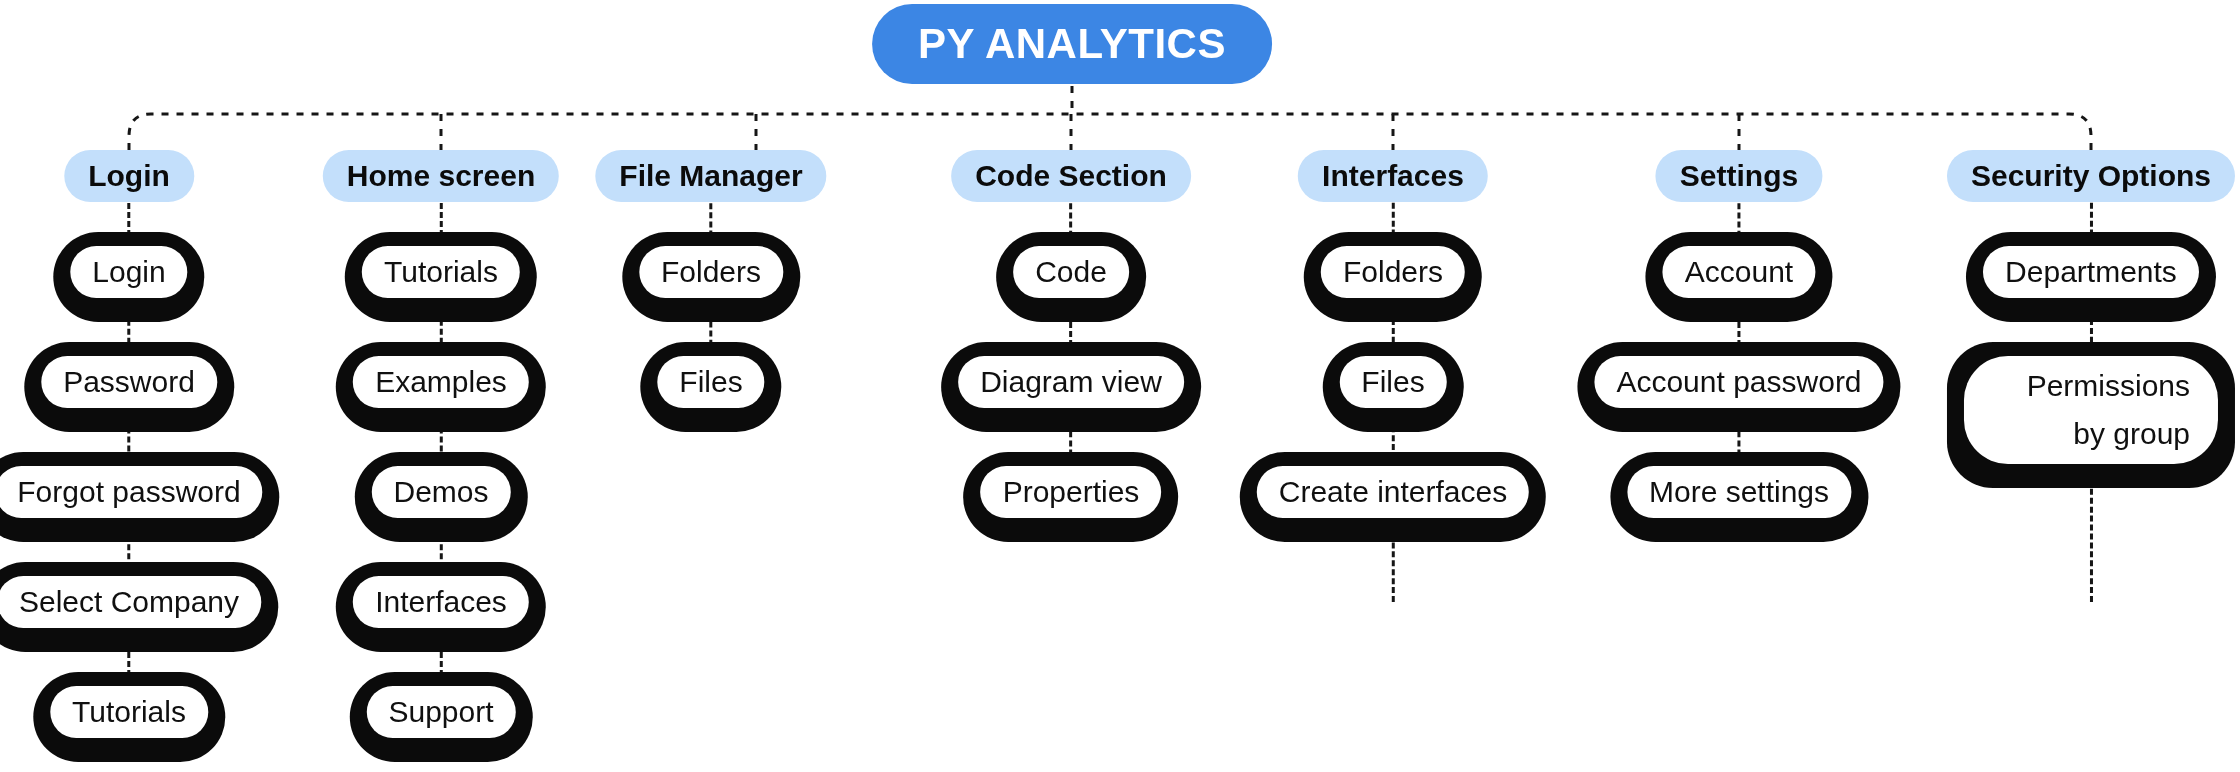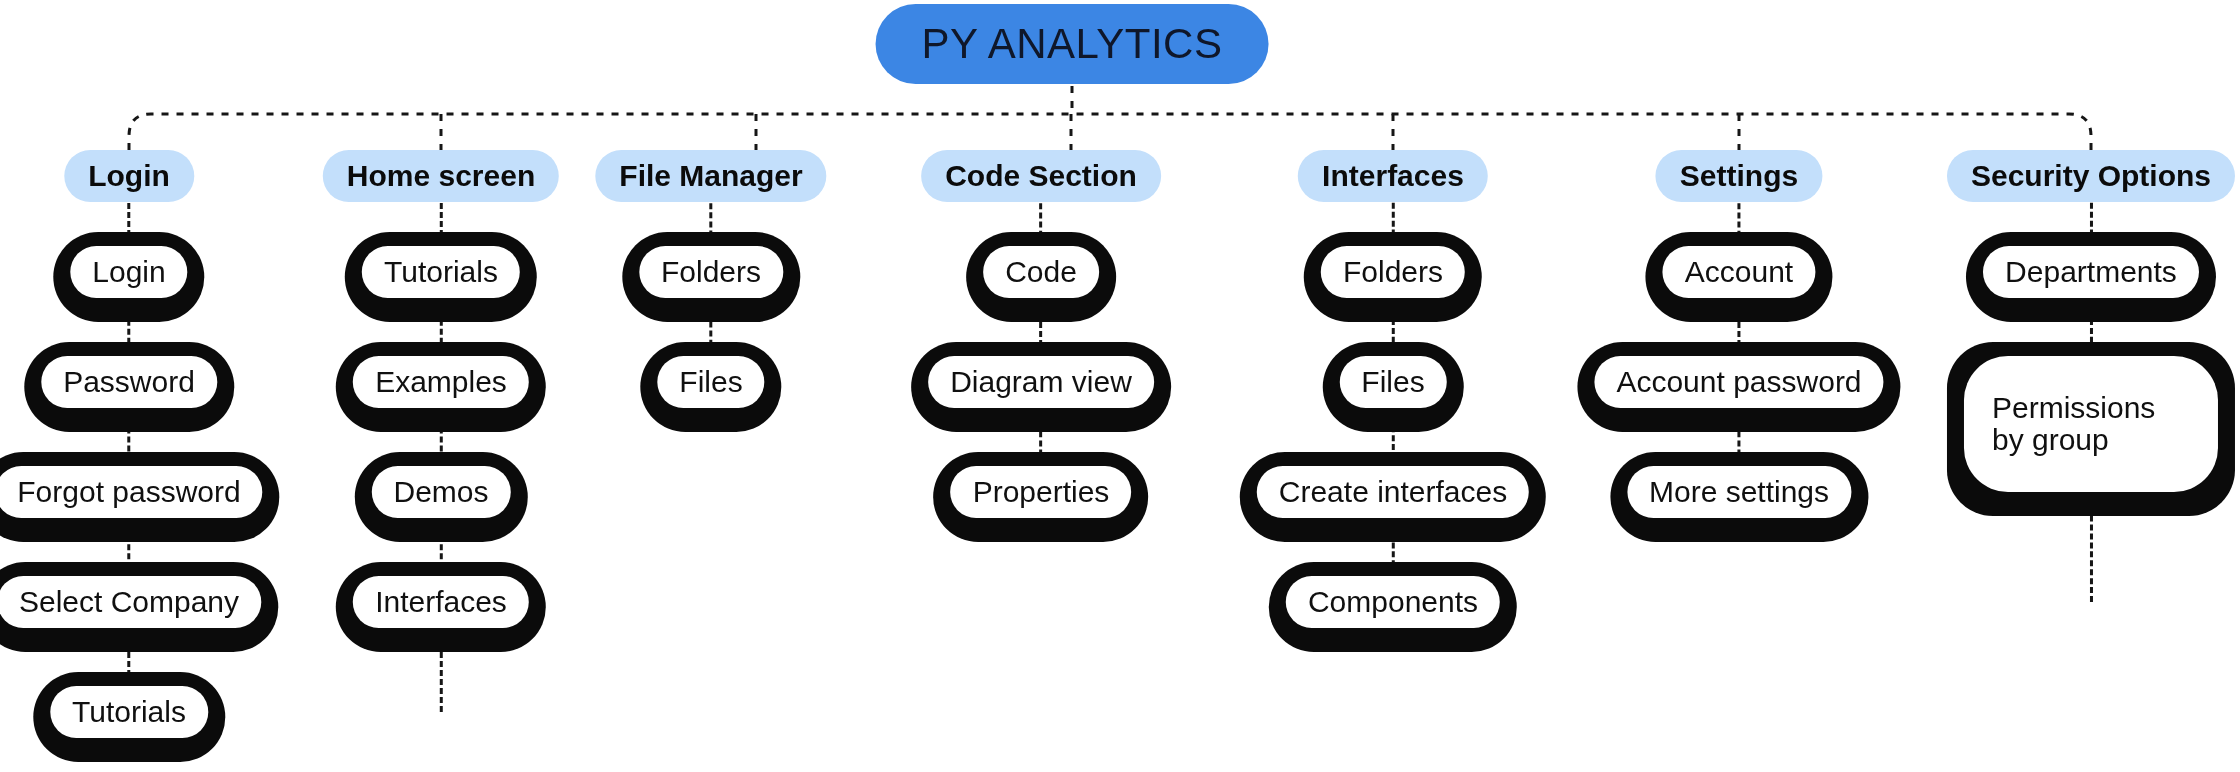--- a/index.html
+++ b/index.html
@@ -3,22 +3,22 @@
 <meta charset="utf-8">
 <style>
   html,body{margin:0;padding:0;background:#ffffff;}
   .canvas{
     position:relative;width:2240px;height:772px;background:#ffffff;overflow:hidden;
     font-family:"Liberation Sans",sans-serif;
   }
   .trunk-svg{position:absolute;left:0;top:0;z-index:0;}
   .root{
     position:absolute;top:4px;left:1072px;transform:translateX(-50%);
-    height:80px;border-radius:40px;background:#3c86e4;color:#0f172a;
-    font-weight:normal;font-size:42px;letter-spacing:0.5px;
+    height:80px;border-radius:40px;background:#3c86e4;color:#ffffff;
+    font-weight:bold;font-size:42px;letter-spacing:0.5px;
     display:flex;align-items:center;padding:0 46px;white-space:nowrap;z-index:2;
   }
   .column{
     position:absolute;top:150px;transform:translateX(-50%);
     display:flex;flex-direction:column;align-items:center;
   }
   .col-line{
     position:absolute;top:26px;left:50%;width:0;margin-left:-1.5px;
     border-left:3px dashed #161616;z-index:0;
   }
@@ -30,22 +30,22 @@
   .blob{
     position:relative;z-index:1;background:#0b0b0b;border-radius:46px;
     padding:14px 17px 24px;margin-bottom:20px;
   }
   .pill{
     min-height:52px;border-radius:26px;background:#ffffff;color:#101010;
     font-size:30px;display:flex;align-items:center;justify-content:center;
     padding:0 22px;white-space:nowrap;
   }
   .pill.tall{
-    min-height:88px;border-radius:44px;white-space:normal;text-align:left;
-    max-width:226px;line-height:32px;padding:24px 28px;
+    min-height:88px;border-radius:44px;white-space:normal;text-align:right;
+    max-width:226px;line-height:48px;padding:6px 28px;
   }
 </style>
 </head>
 <body>
 
 <div class="canvas">
 
   <svg class="trunk-svg" width="2240" height="772" viewBox="0 0 2240 772">
     <g fill="none" stroke="#161616" stroke-width="3" stroke-dasharray="7 8">
       <path d="M1072 86 L1072 114"></path>
@@ -88,34 +88,37 @@
     </div>
     <div class="blob">
       <div class="pill">Examples</div>
     </div>
     <div class="blob">
       <div class="pill">Demos</div>
     </div>
     <div class="blob">
       <div class="pill">Interfaces</div>
     </div>
+    <div class="blob">
+      <div class="pill">Support</div>
+    </div>
   </div>
 
   <div class="column" style="left:711px">
     <div class="col-line" style="height:206px"></div>
     <div class="cat">File Manager</div>
     <div class="blob">
       <div class="pill">Folders</div>
     </div>
     <div class="blob">
       <div class="pill">Files</div>
     </div>
   </div>
 
-  <div class="column" style="left:1041px">
+  <div class="column" style="left:1071px">
     <div class="col-line" style="height:316px"></div>
     <div class="cat">Code Section</div>
     <div class="blob">
       <div class="pill">Code</div>
     </div>
     <div class="blob">
       <div class="pill">Diagram view</div>
     </div>
     <div class="blob">
       <div class="pill">Properties</div>
@@ -126,23 +129,20 @@
     <div class="col-line" style="height:426px"></div>
     <div class="cat">Interfaces</div>
     <div class="blob">
       <div class="pill">Folders</div>
     </div>
     <div class="blob">
       <div class="pill">Files</div>
     </div>
     <div class="blob">
       <div class="pill">Create interfaces</div>
-    </div>
-    <div class="blob">
-      <div class="pill">Components</div>
     </div>
   </div>
 
   <div class="column" style="left:1739px">
     <div class="col-line" style="height:316px"></div>
     <div class="cat">Settings</div>
     <div class="blob">
       <div class="pill">Account</div>
     </div>
     <div class="blob">

